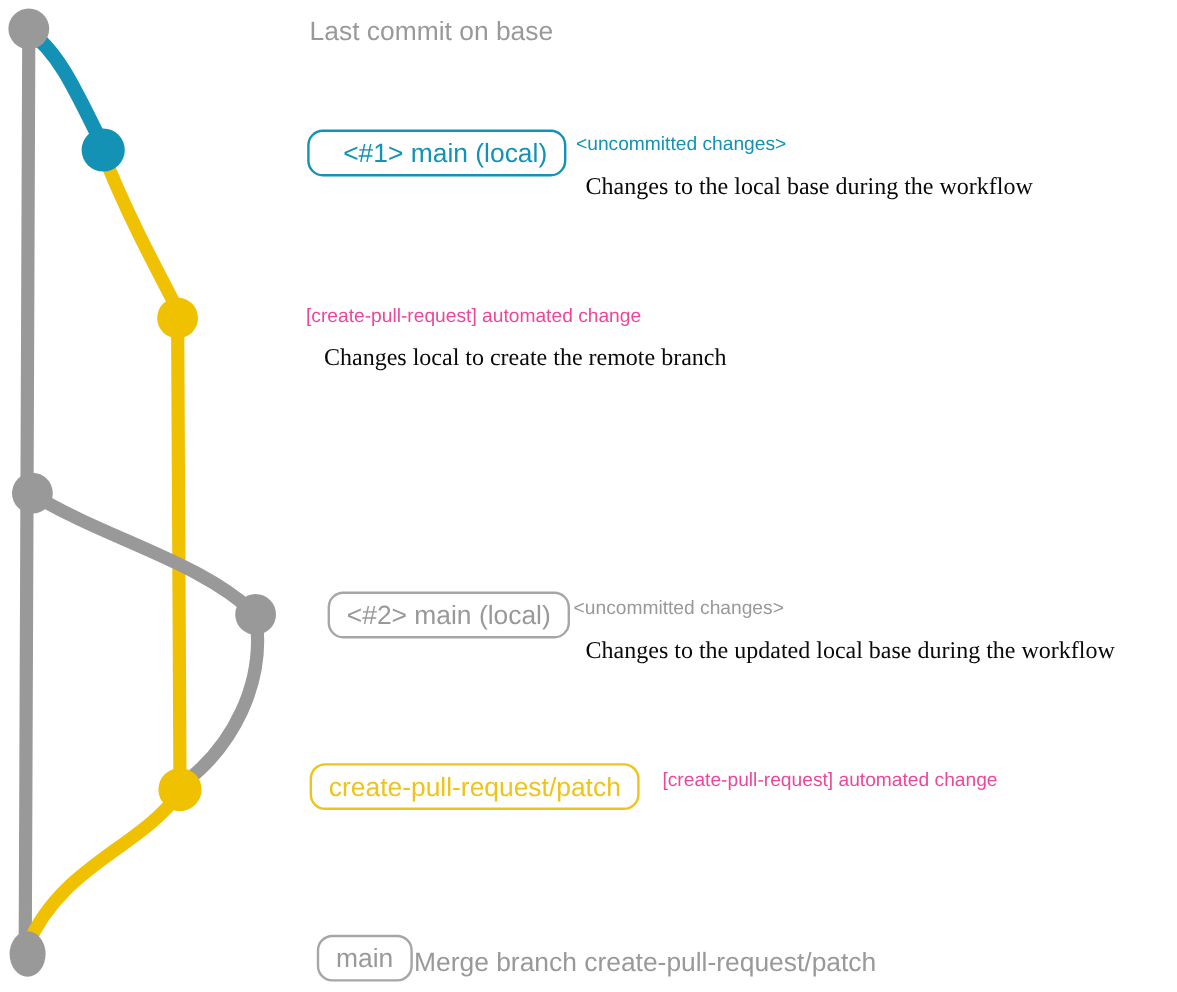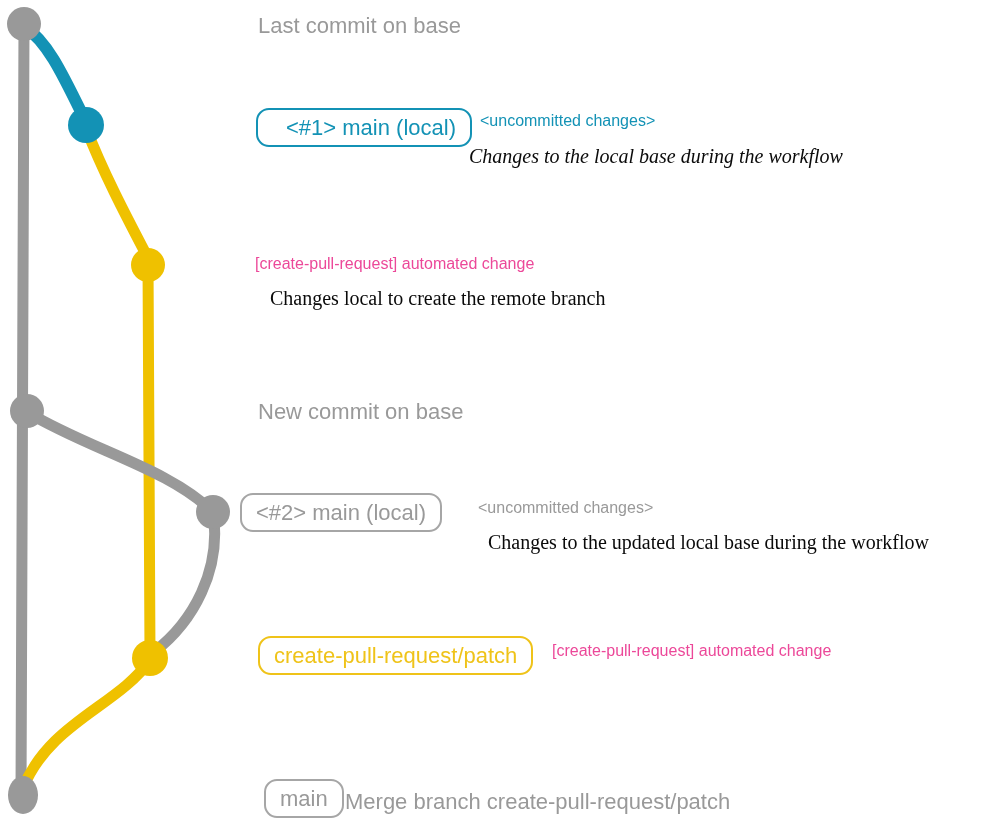--- a/index.html
+++ b/index.html
@@ -92,28 +92,27 @@
     <circle class="node gray" cx="27" cy="411" r="17"></circle>
     <circle class="node gray" cx="213" cy="512" r="17"></circle>
     <circle class="node yellow" cx="150" cy="658" r="18"></circle>
     <ellipse class="node gray" cx="23" cy="795" rx="15" ry="19"></ellipse>
   </svg>
 
   <div class="abs section-label" style="left:258px; top:13px;">Last commit on base</div>
 
   <div class="abs badge blue" style="left:256px; top:108px;">&lt;#1&gt; main (local)</div>
   <div class="abs heading blue" style="left:480px; top:112px;">&lt;uncommitted changes&gt;</div>
-  <div class="abs caption" style="left:469px; top:145px;font-style:italic;">Changes to the local base during the workflow</div>
+  <div class="abs caption" style="left:488px; top:145px;">Changes to the local base during the workflow</div>
 
   <div class="abs heading yellow" style="left:255px; top:255px;">[create-pull-request] automated change</div>
   <div class="abs caption" style="left:270px; top:287px;">Changes local to create the remote branch</div>
 
-  <div class="abs section-label" style="left:258px; top:399px;">New commit on base</div>
 
-  <div class="abs badge gray" style="left:240px; top:493px;text-align:center;">&lt;#2&gt; main (local)</div>
+  <div class="abs badge gray" style="left:273px; top:493px;text-align:center;">&lt;#2&gt; main (local)</div>
   <div class="abs heading gray" style="left:478px; top:499px;">&lt;uncommitted changes&gt;</div>
   <div class="abs badge yellow" style="left:258px; top:636px;">create-pull-request/patch</div>
 
   <div class="abs caption" style="left:488px; top:531px;">Changes to the updated local base during the workflow</div>
   <div class="abs heading yellow" style="left:552px; top:642px;">[create-pull-request] automated change</div>
 
   <div class="abs badge gray" style="left:264px; top:779px;">main</div>
   <div class="abs merge-text" style="left:345px; top:789px;">Merge branch create-pull-request/patch</div>
 
 </div>

